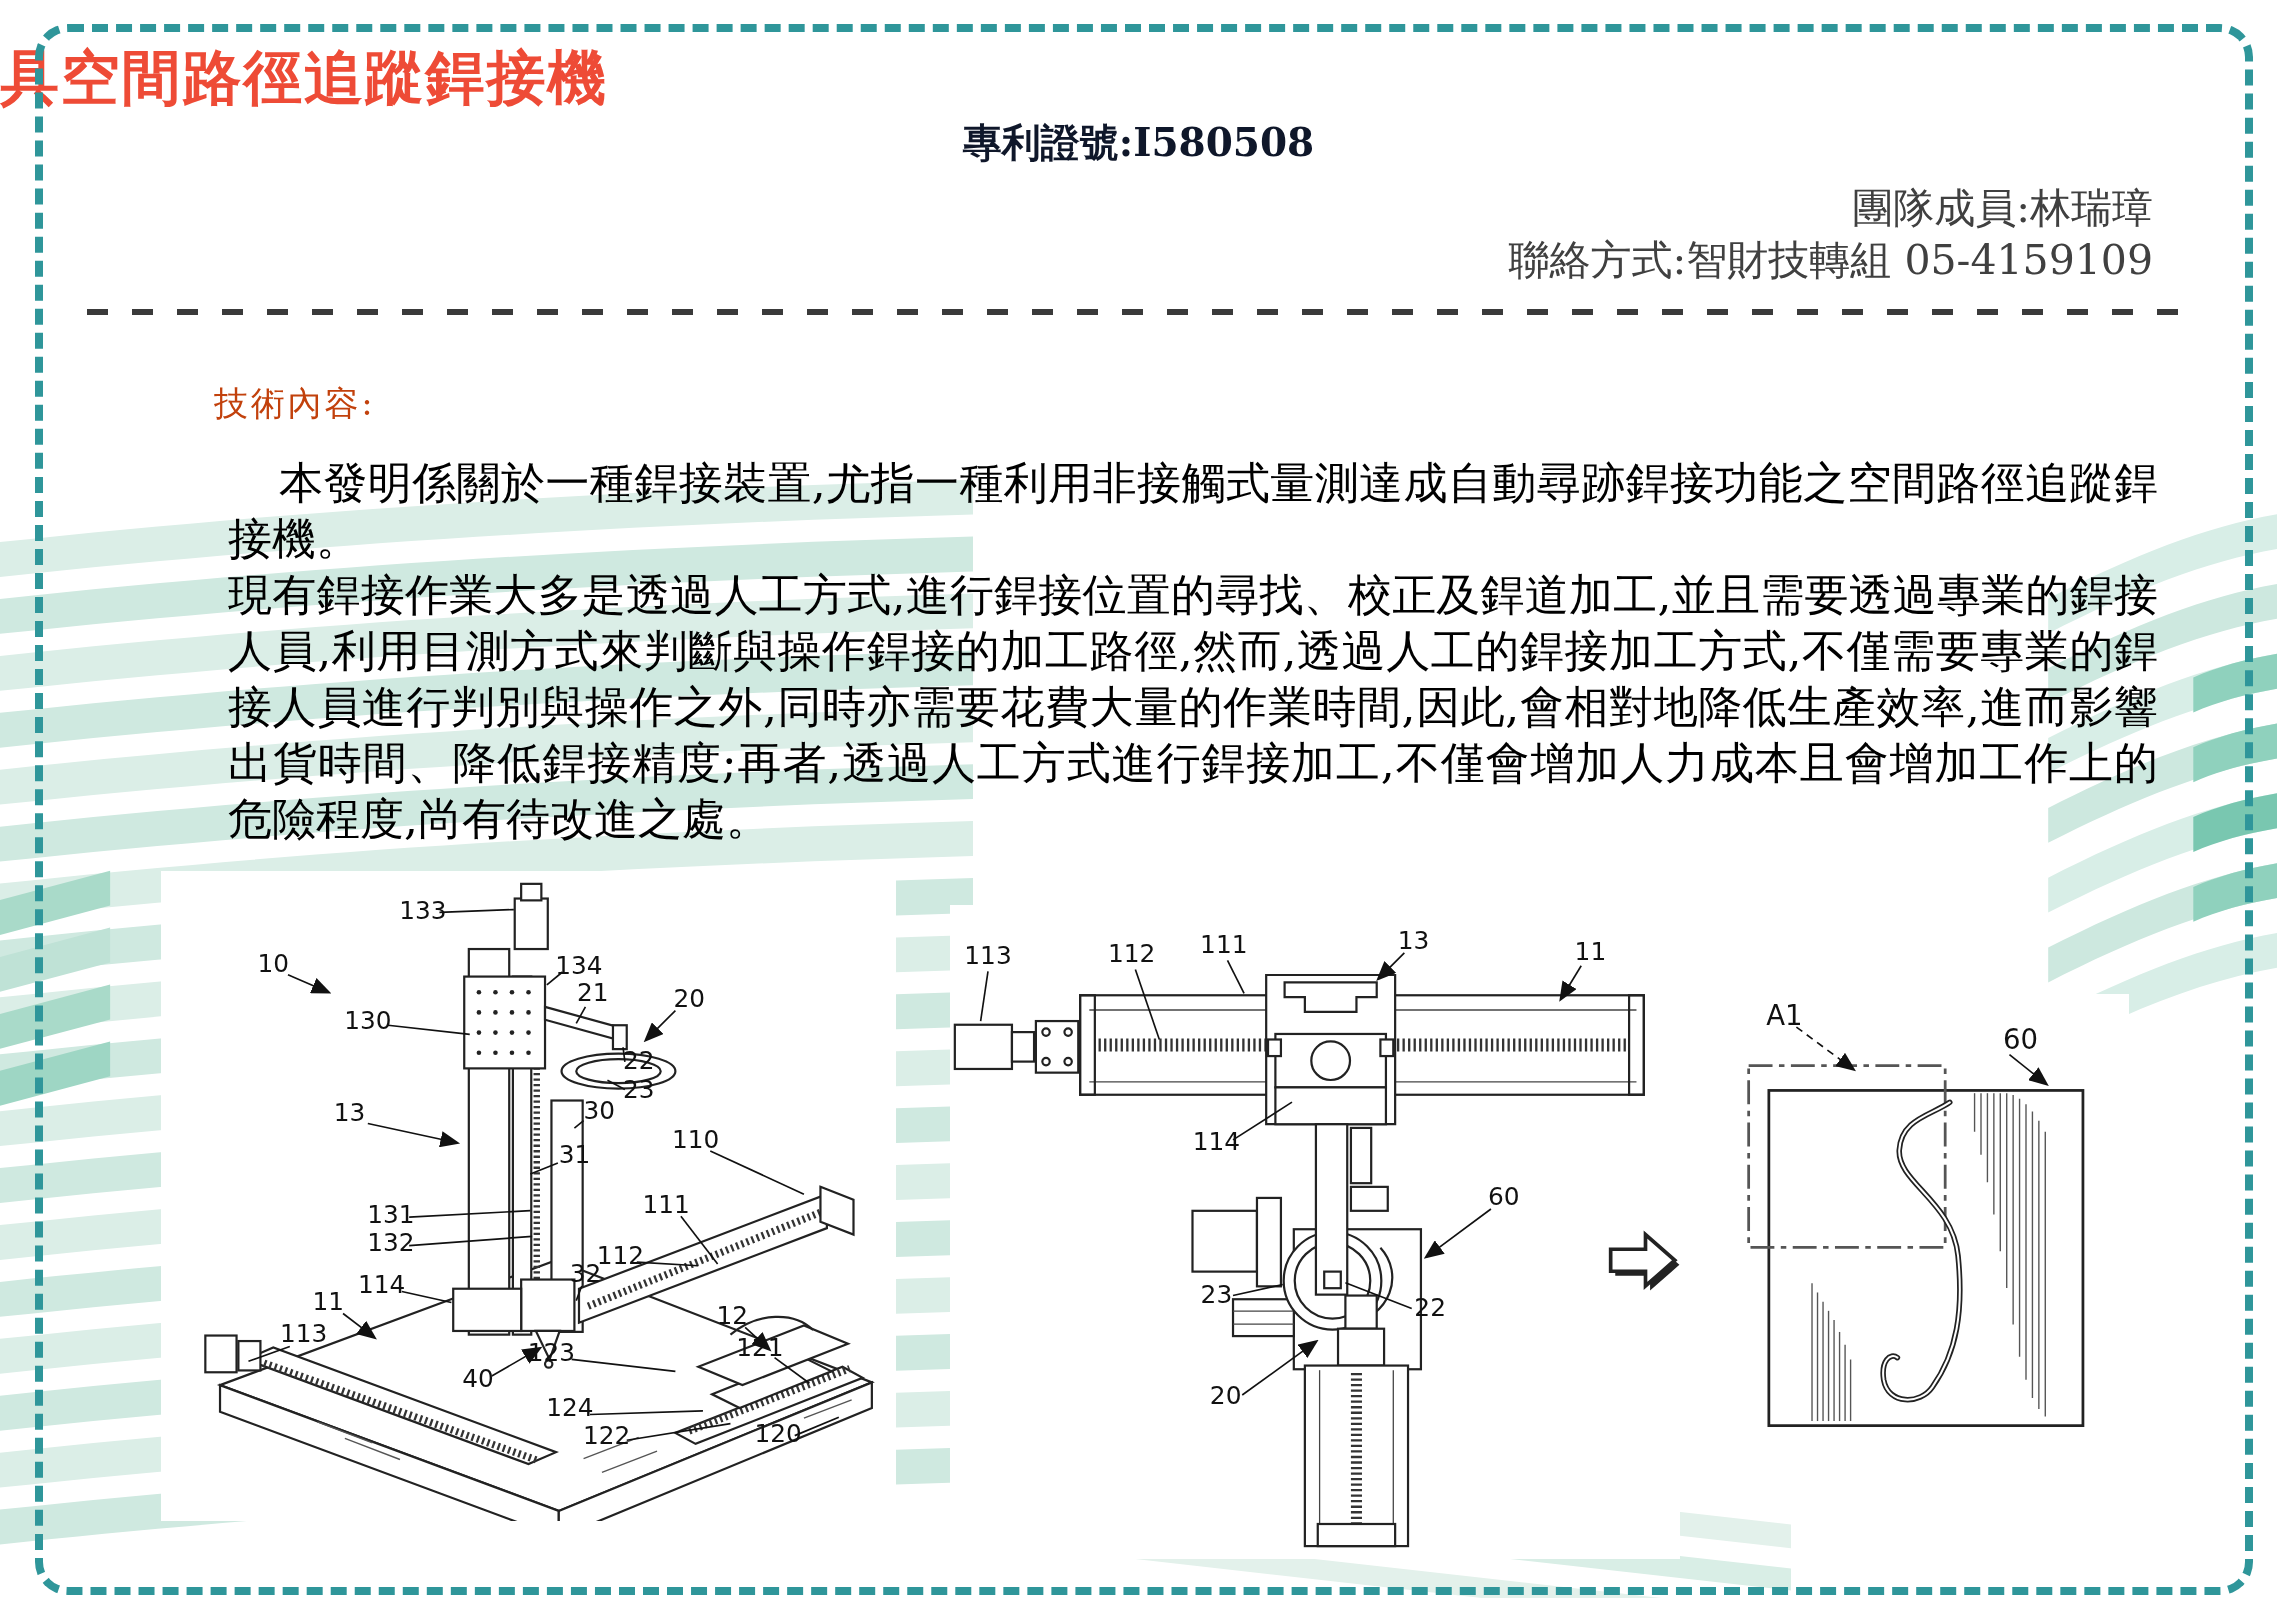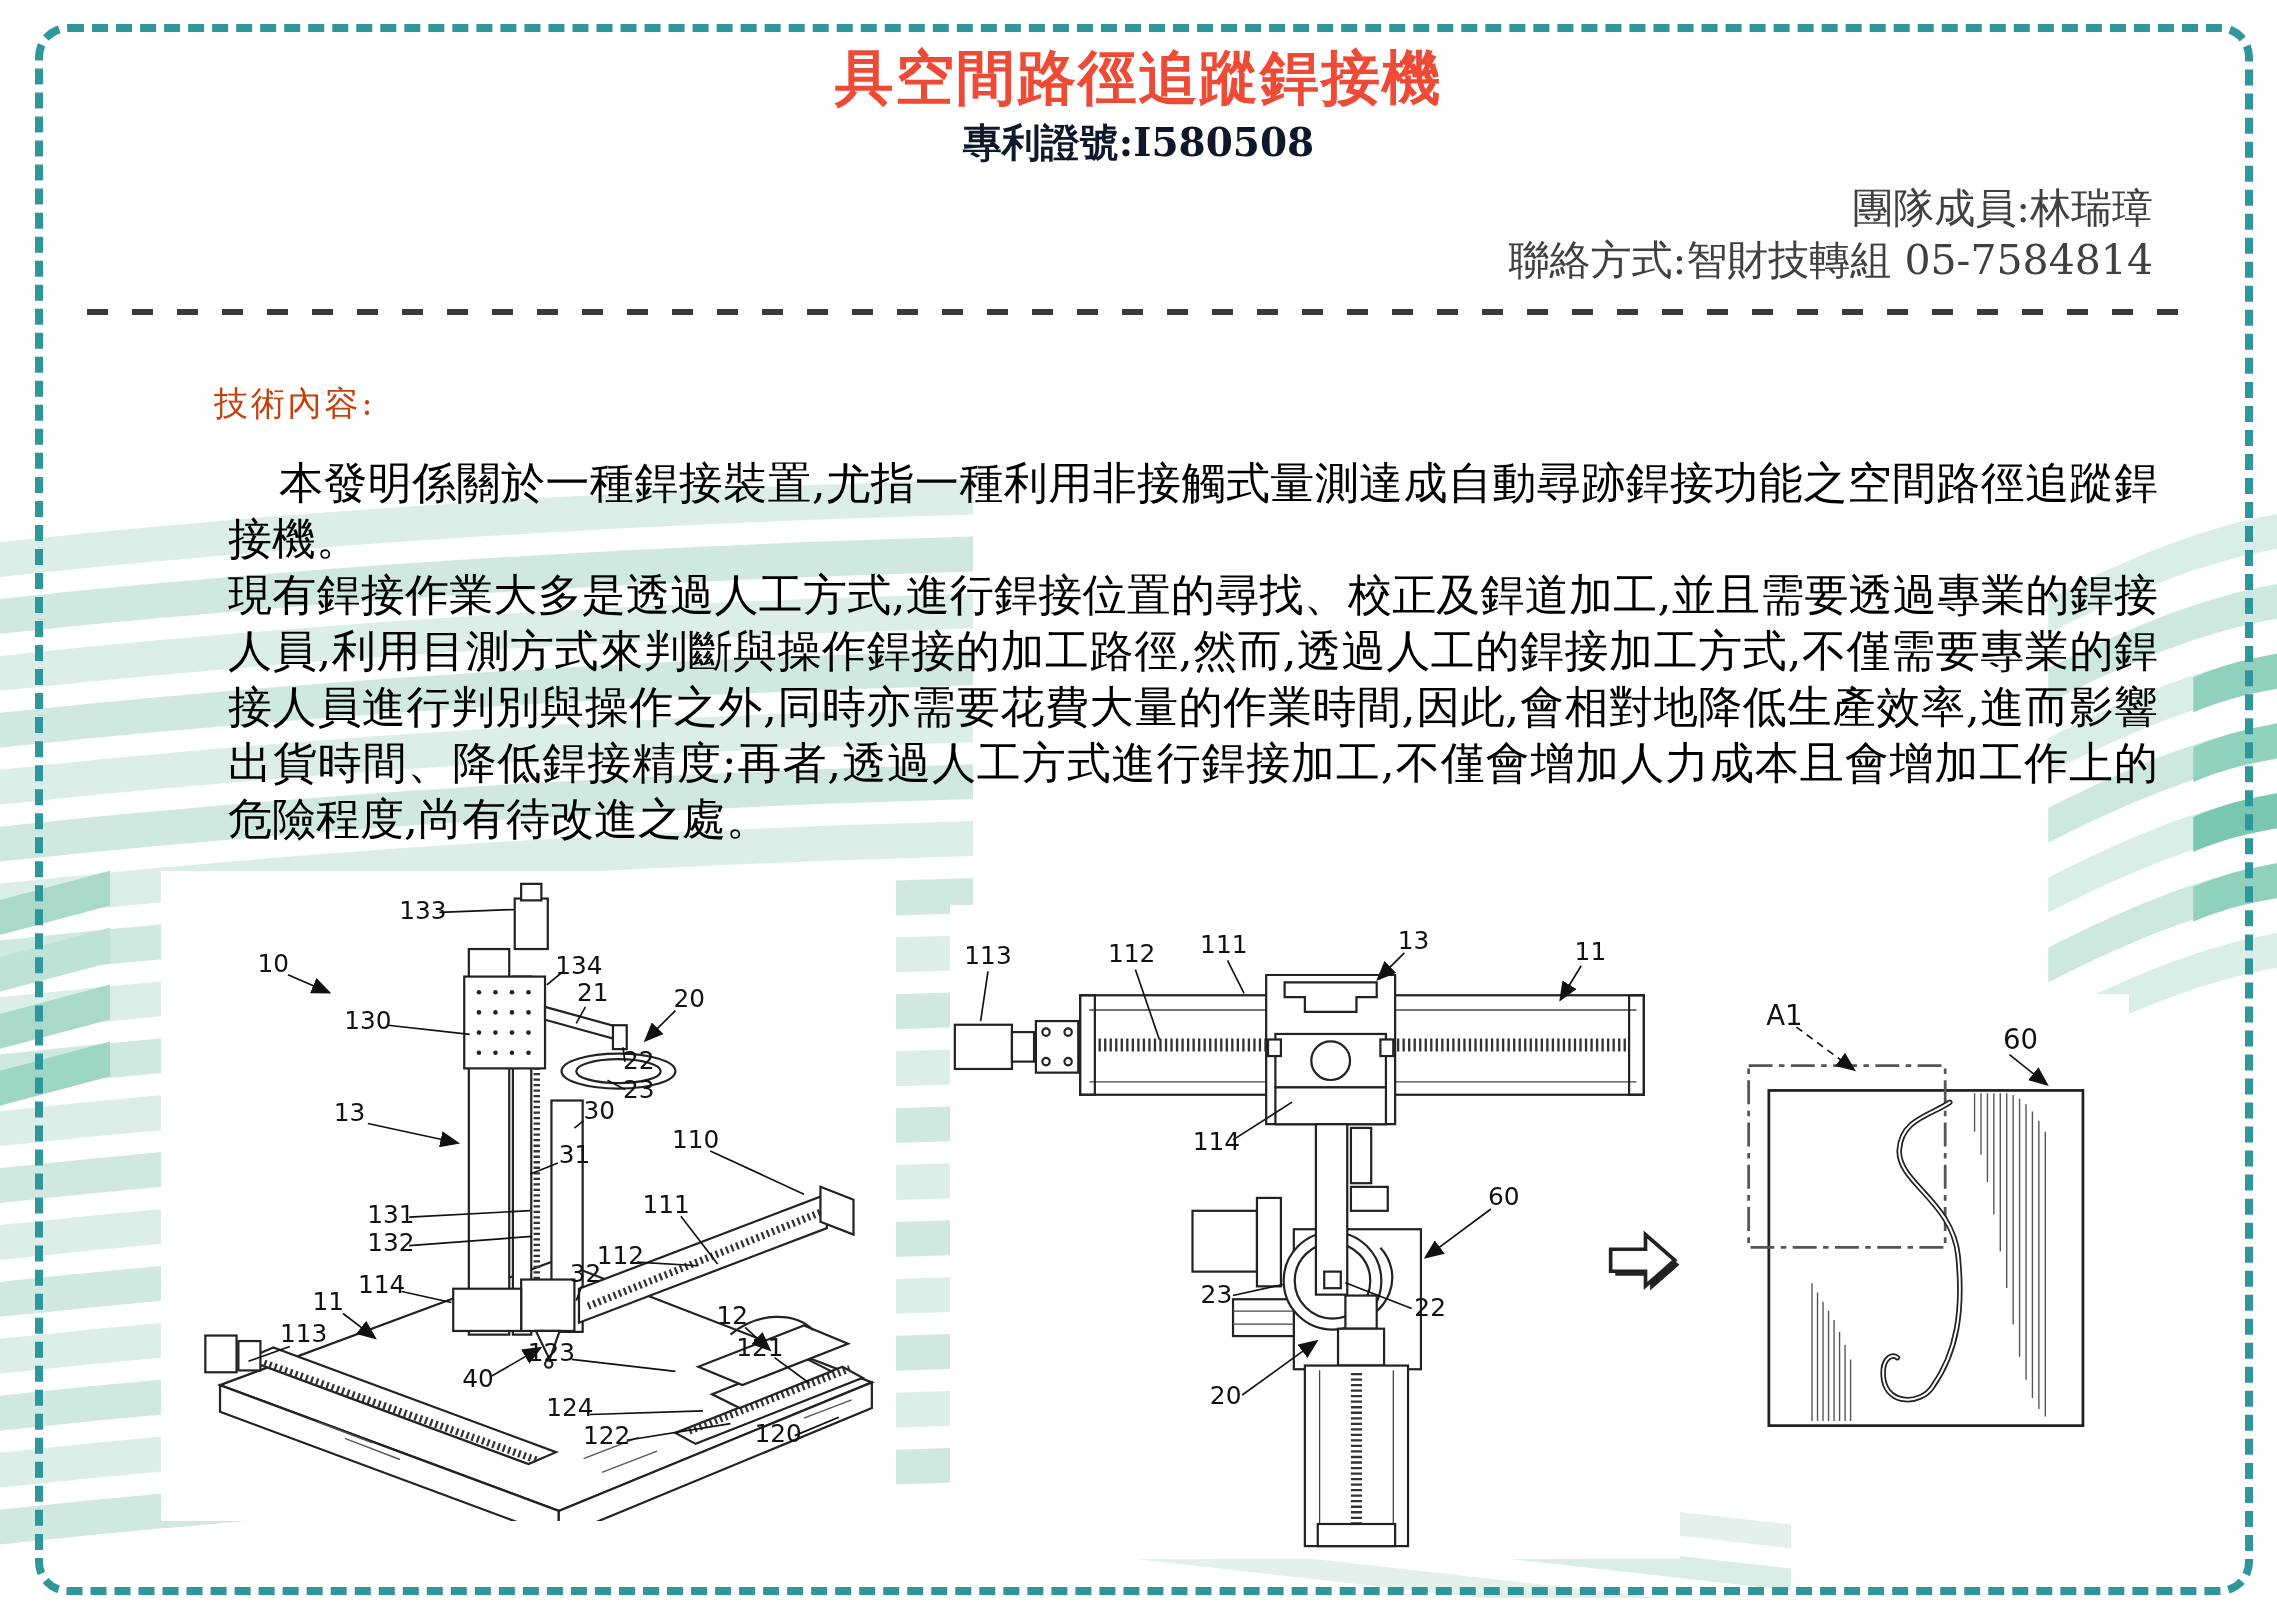--- a/index.html
+++ b/index.html
@@ -1,21 +1,21 @@
 <!DOCTYPE html>
 <html style="font-size:14.7px"><head>
 <meta charset="utf-8">
 <style>
   html,body{margin:0;padding:0;background:#fff;}
   .page{position:relative;width:2277px;height:1622px;background:#ffffff;overflow:hidden;
         font-family:"DejaVu Serif","Liberation Serif",serif;}
   .waves{position:absolute;z-index:0;pointer-events:none;}
   .border-frame{position:absolute;left:35px;top:24px;right:24px;bottom:27.5px;
         border:8.3px dashed #2f969a;border-radius:33px;z-index:5;pointer-events:none;}
-  .page-title{position:absolute;top:39px;left:0;width:100%;text-align:center;
+  .page-title{position:absolute;top:39px;left:0;width:100%;
         font-size:59px;font-weight:bold;color:#ee4b36;letter-spacing:1.8px;z-index:3;}
   .patent-no{position:absolute;top:116px;left:0;width:100%;text-align:center;
         font-size:39px;font-weight:bold;color:#0f172a;z-index:3;}
   .contact-block{position:absolute;top:182px;right:124px;text-align:right;
         font-size:41px;line-height:52px;color:#404040;z-index:3;}
   .separator{position:absolute;left:87px;top:309px;width:2108px;height:6.4px;z-index:3;
         background:repeating-linear-gradient(90deg,#3a3a3a 0 21px,transparent 21px 45px);}
   .section-heading{position:absolute;left:214px;top:381px;font-size:34px;font-weight:normal;
         color:#c2410c;letter-spacing:2.8px;z-index:3;}
   .body-text{position:absolute;left:228px;top:455px;width:1930px;font-size:44px;
@@ -95,21 +95,21 @@
     <path d="M0,78 L800,168 L800,192 L0,102 Z" fill="#d9eee6"></path>
     <path d="M0,126 L800,216 L800,238 L0,148 Z" fill="#e3f1eb"></path>
   </svg>
 
   <div class="border-frame"></div>
 
   <div class="page-title">具空間路徑追蹤銲接機</div>
   <div class="patent-no">專利證號:I580508</div>
   <div class="contact-block">
     <div>團隊成員:林瑞璋</div>
-    <div>聯絡方式:智財技轉組 05-7584814</div>
+    <div>聯絡方式:智財技轉組 05-4159109</div>
   </div>
   <div class="separator"></div>
 
   <div class="section-heading">技術內容:</div>
   <div class="body-text">
     <p class="indent">本發明係關於一種銲接裝置,尤指一種利用非接觸式量測達成自動尋跡銲接功能之空間路徑追蹤銲接機。</p>
     <p>現有銲接作業大多是透過人工方式,進行銲接位置的尋找、校正及銲道加工,並且需要透過專業的銲接人員,利用目測方式來判斷與操作銲接的加工路徑,然而,透過人工的銲接加工方式,不僅需要專業的銲接人員進行判別與操作之外,同時亦需要花費大量的作業時間,因此,會相對地降低生產效率,進而影響出貨時間、降低銲接精度;再者,透過人工方式進行銲接加工,不僅會增加人力成本且會增加工作上的危險程度,尚有待改進之處。</p>
   </div>
 
   <div class="fig-box fig1">

